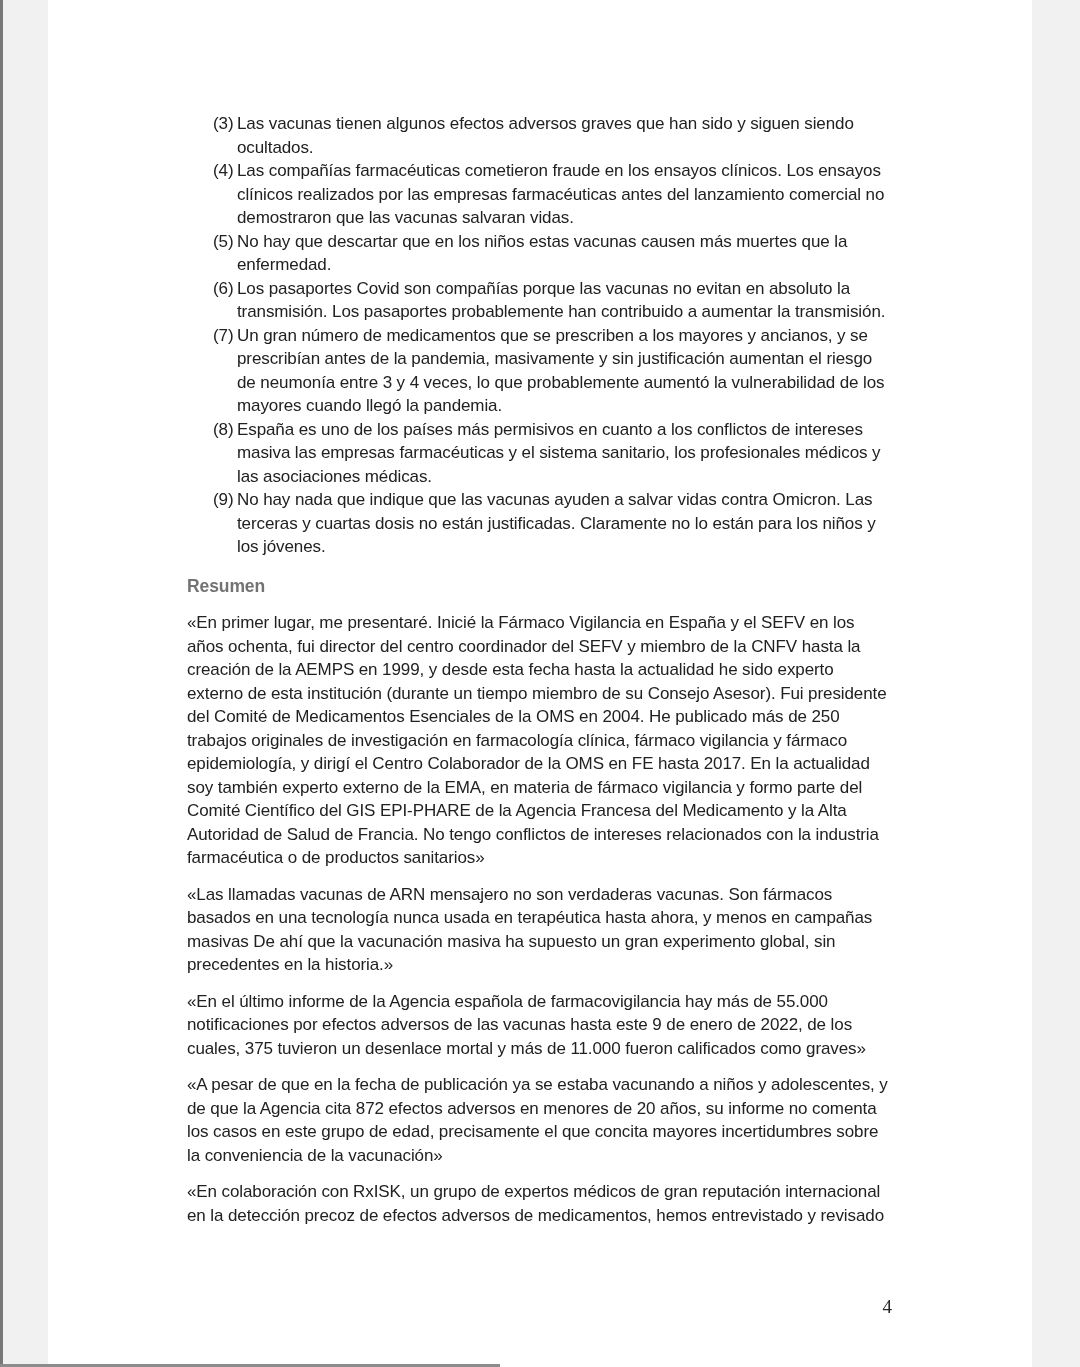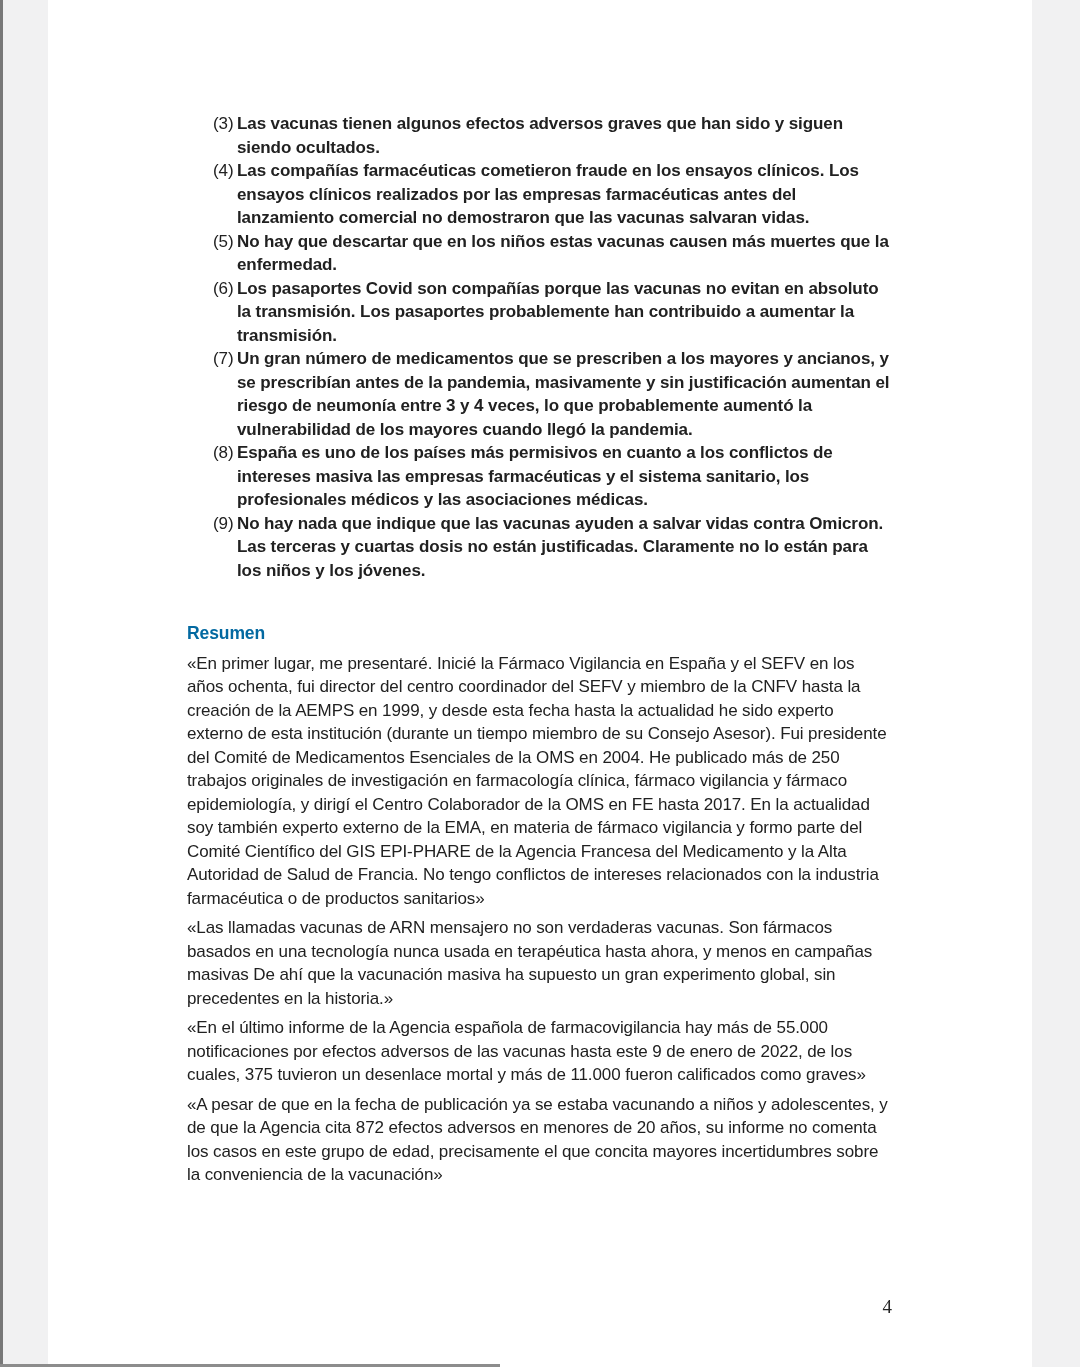--- a/index.html
+++ b/index.html
@@ -58,31 +58,31 @@
   }
 
   .doc-list {
     margin: 0 0 0 26px;
     padding: 0;
   }
   .doc-list-item { display: flex; }
   .doc-list-item .marker {
     flex: 0 0 24px;
   }
-  .doc-list-item .item-text { flex: 1; font-weight: bold; }
+  .doc-list-item .item-text { flex: 1; }
 
   .section-heading {
     font-size: 17.5px;
     font-weight: 700;
-    color: #0369a1;
+    color: #737373;
     line-height: 23.5px;
-    margin: 40px 0 0 0;
+    margin: 16px 0 0 0;
   }
 
-  .para { margin: 6px 0 0 0; }
+  .para { margin: 13px 0 0 0; }
 
   .page-number {
     position: absolute;
     top: 1296px;
     right: 140px;
     font-family: "Liberation Serif", "DejaVu Serif", serif;
     font-size: 19px;
     color: #262626;
     line-height: 22px;
   }
@@ -129,18 +129,19 @@
         <span class="item-text">No hay nada que indique que las vacunas ayuden a salvar vidas contra Omicron. Las terceras y cuartas dosis no están justificadas. Claramente no lo están para los niños y los jóvenes.</span>
       </div>
     </div>
 
     <h2 class="section-heading">Resumen</h2>
 
     <p class="para">«En primer lugar, me presentaré. Inicié la Fármaco Vigilancia en España y el SEFV en los años ochenta, fui director del centro coordinador del SEFV y miembro de la CNFV hasta la creación de la AEMPS en 1999, y desde esta fecha hasta la actualidad he sido experto externo de esta institución (durante un tiempo miembro de su Consejo Asesor). Fui presidente del Comité de Medicamentos Esenciales de la OMS en 2004. He publicado más de 250 trabajos originales de investigación en farmacología clínica, fármaco vigilancia y fármaco epidemiología, y dirigí el Centro Colaborador de la OMS en FE hasta 2017. En la actualidad soy también experto externo de la EMA, en materia de fármaco vigilancia y formo parte del Comité Científico del GIS EPI-PHARE de la Agencia Francesa del Medicamento y la Alta Autoridad de Salud de Francia. No tengo conflictos de intereses relacionados con la industria farmacéutica o de productos sanitarios»</p>
     <p class="para">«Las llamadas vacunas de ARN mensajero no son verdaderas vacunas. Son fármacos basados en una tecnología nunca usada en terapéutica hasta ahora, y menos en campañas masivas De ahí que la vacunación masiva ha supuesto un gran experimento global, sin precedentes en la historia.»</p>
     <p class="para">«En el último informe de la Agencia española de farmacovigilancia hay más de 55.000 notificaciones por efectos adversos de las vacunas hasta este 9 de enero de 2022, de los cuales, 375 tuvieron un desenlace mortal y más de 11.000 fueron calificados como graves»</p>
     <p class="para">«A pesar de que en la fecha de publicación ya se estaba vacunando a niños y adolescentes, y de que la Agencia cita 872 efectos adversos en menores de 20 años, su informe no comenta los casos en este grupo de edad, precisamente el que concita mayores incertidumbres sobre la conveniencia de la vacunación»</p>
+    <p class="para">«En colaboración con RxISK, un grupo de expertos médicos de gran reputación internacional en la detección precoz de efectos adversos de medicamentos, hemos entrevistado y revisado</p>
 
     <div class="page-number">4</div>
 
   </div>
 
 </div>
 
 </body></html>

